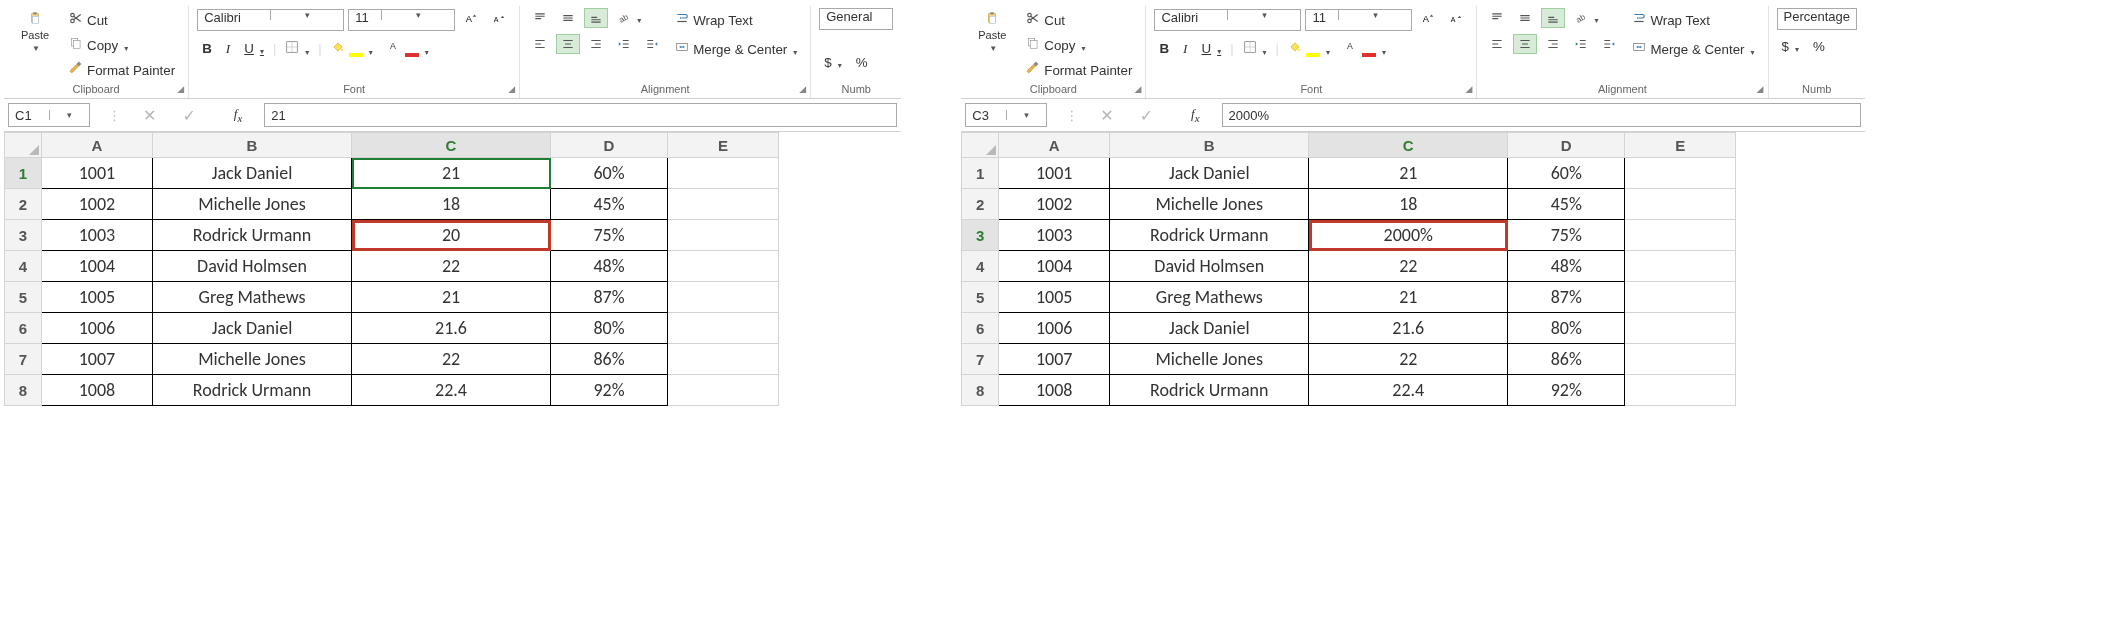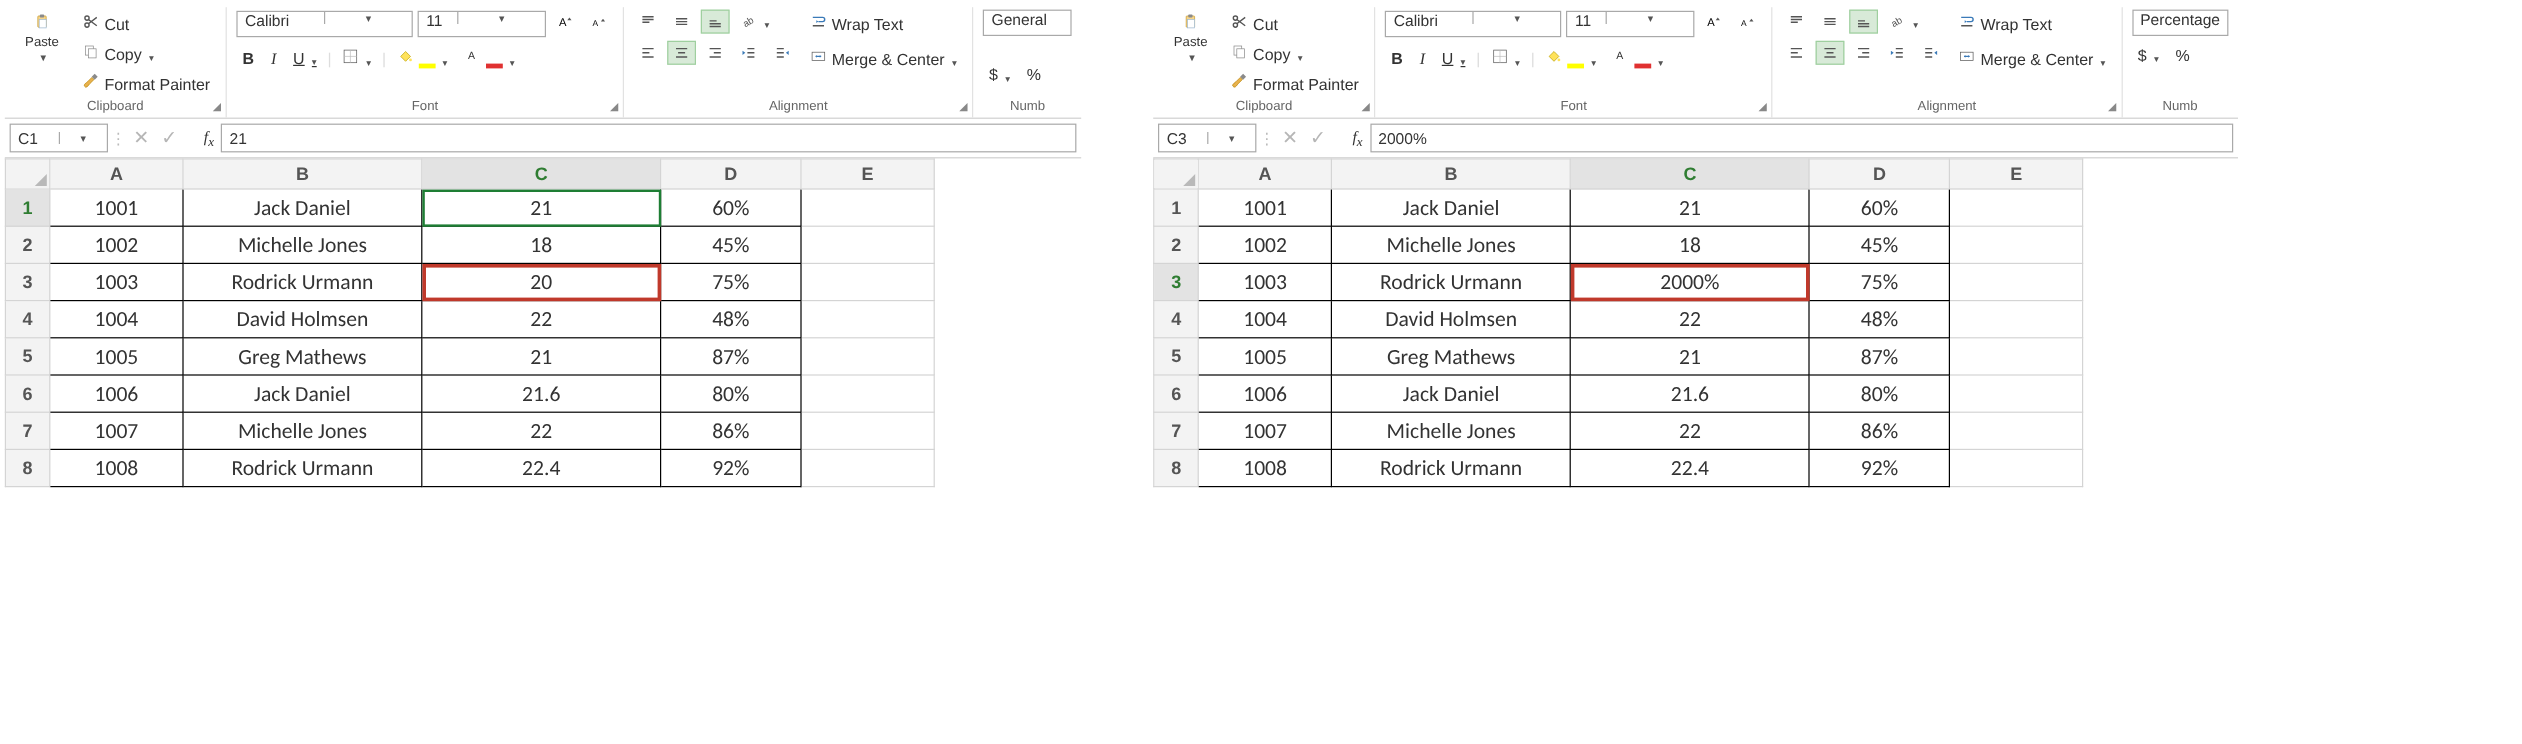--- a/index.html
+++ b/index.html
@@ -23,21 +23,21 @@
   .combo{display:inline-flex;align-items:flex-start;border:1px solid #a9a9a9;background:#fff;height:20px;}
   .combo span{padding:0 6px;min-width:60px;}
   .combo .dd{border-left:1px solid #a9a9a9;width:14px;text-align:center;font-size:9px;color:#555;}
   .font-b{font-weight:bold;}
   .font-i{font-style:italic;font-family:Georgia,serif;}
   .font-u{text-decoration:underline;}
   .swatch{width:14px;height:4px;display:inline-block;}
   .ico-box{width:14px;height:14px;display:inline-flex;align-items:center;justify-content:center;}
 
   
-  .fxbar{display:flex;align-items:center;gap:2px;padding:4px 4px;border-bottom:1px solid #d0d0d0;}
+  .fxbar{display:flex;align-items:center;gap:18px;padding:4px 4px;border-bottom:1px solid #d0d0d0;}
   .namebox{border:1px solid #a9a9a9;background:#fff;min-width:80px;height:22px;display:flex;align-items:center;}
   .namebox span{flex:1;padding:0 6px;}
   .namebox .dd{width:16px;text-align:center;border-left:1px solid #a9a9a9;font-size:9px;color:#555;}
   .fx-sep{color:#bbb;}
   .fx-btn{color:#b6b6b6;font-size:16px;padding:0 4px;}
   .fx-lbl{font-style:italic;font-family:"Cambria Math",Georgia,serif;padding:0 4px;margin-left:12px;}
   .fx-input{flex:1;border:1px solid #a9a9a9;height:22px;padding:0 6px;display:flex;align-items:center;}
 
   
   table.sheet{border-collapse:collapse;}

